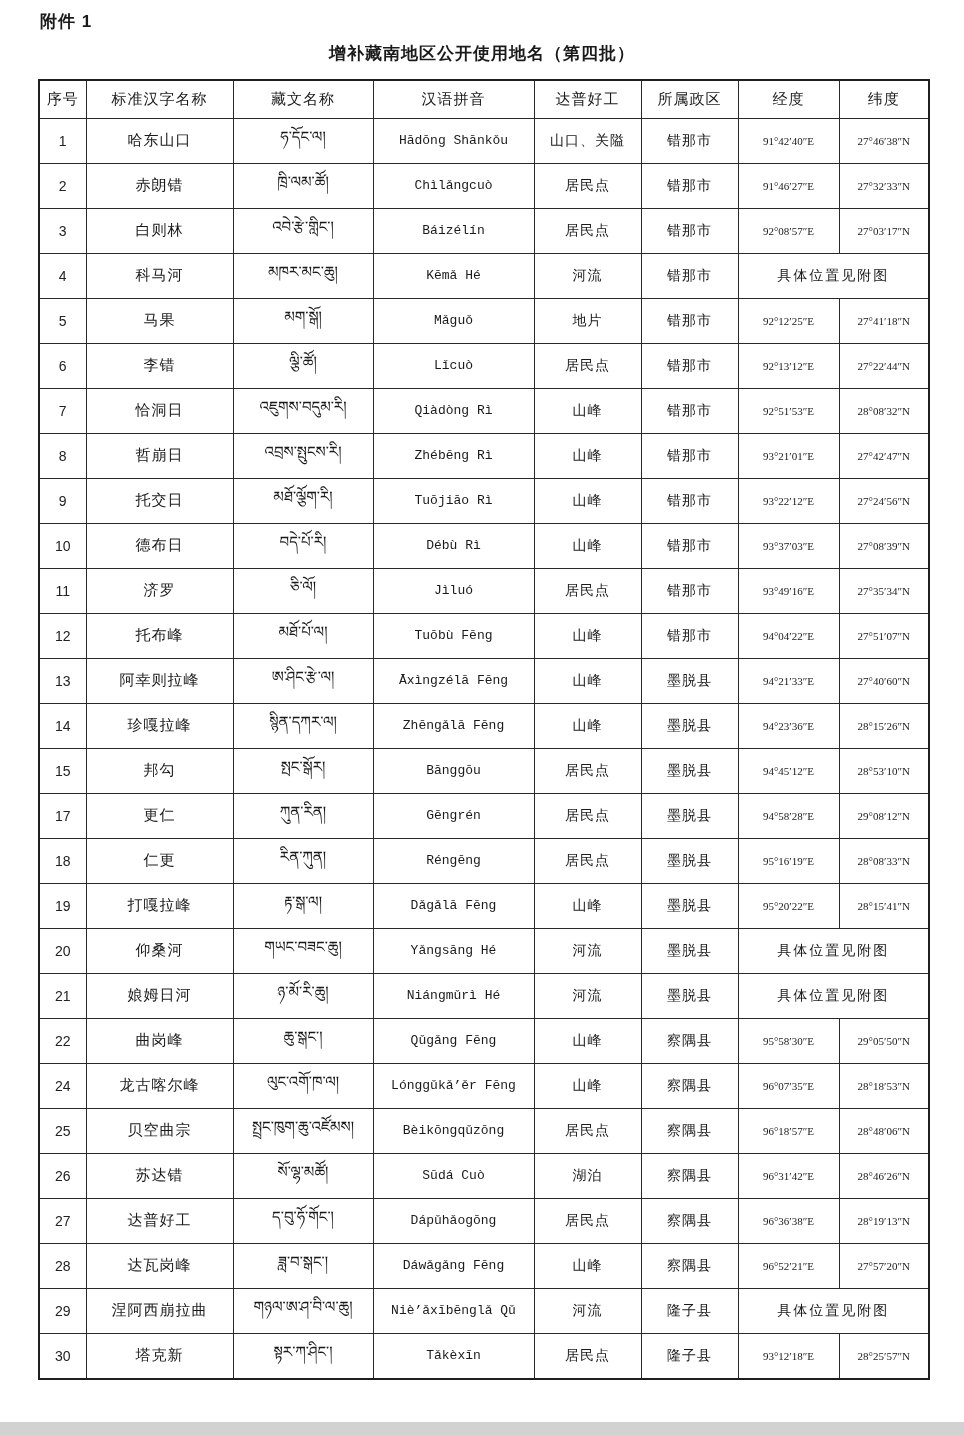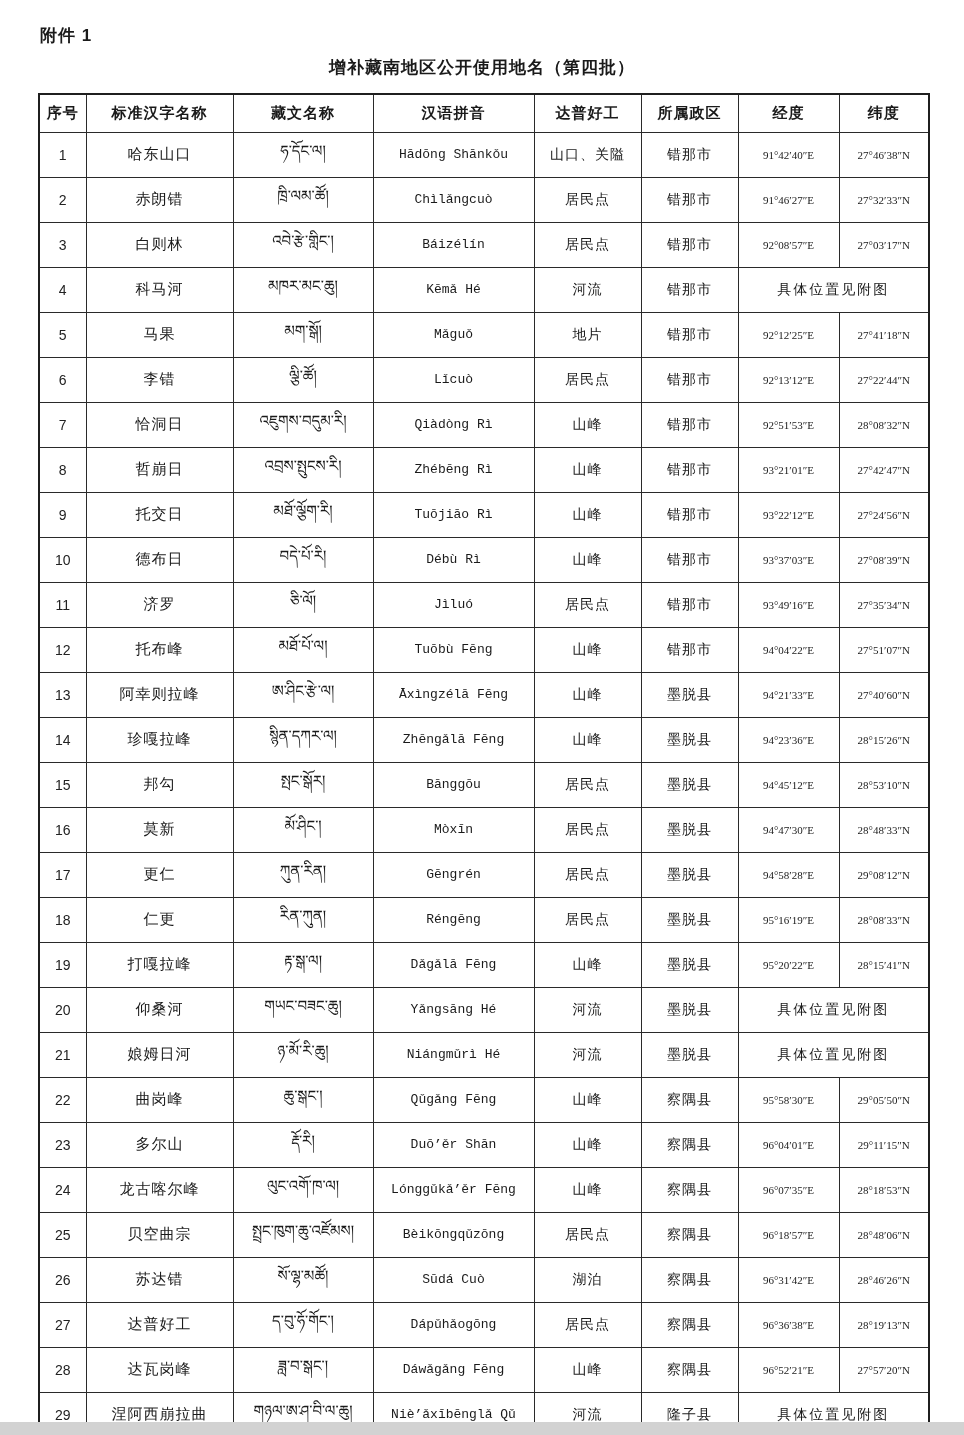--- a/index.html
+++ b/index.html
@@ -8,21 +8,21 @@
     background:#ffffff;
     font-family:"Liberation Serif", serif;
     color:#1a1a1a;
     position:relative;
     overflow:hidden;
   }
   .attachment {
     font-family:"Liberation Sans", sans-serif;
     font-weight:bold;
     font-size:17px;
-    margin:24px 0 0 40px;
+    margin:10px 0 0 40px;
     letter-spacing:1px;
   }
   .doc-title {
     text-align:center;
     font-family:"Liberation Sans", sans-serif;
     font-weight:bold;
     font-size:17px;
     margin-top:9px;
     letter-spacing:1px;
   }
@@ -35,21 +35,21 @@
   }
   table.names th, table.names td {
     border:1px solid #2a2a2a;
     text-align:center;
     vertical-align:middle;
     padding:1px 2px;
     overflow:hidden;
   }
   table.names th {
     height:38px;
-    font-weight:bold;
+    font-weight:normal;
     font-size:15px;
     letter-spacing:1px;
   }
   table.names td { height:43px; }
   td.c-no   { font-family:"Liberation Sans", sans-serif; font-size:14px; color:#222; }
   td.c-zh   { font-size:15px; letter-spacing:1px;margin-top:44px; }
   td.c-bo   { font-size:15px;margin-top:45px; }
   td.c-py   { font-family:"Liberation Mono", monospace; font-size:13px; }
   td.c-cat  { font-size:14px; letter-spacing:1px; }
   td.c-reg  { font-size:14px; letter-spacing:1px; }
@@ -235,30 +235,20 @@
         <td class="c-no">15</td>
         <td class="c-zh">邦勾</td>
         <td class="c-bo">སྤང་སྒོར།</td>
         <td class="c-py">Bānggōu</td>
         <td class="c-cat">居民点</td>
         <td class="c-reg">墨脱县</td>
         <td class="c-lon">94°45′12″E</td>
         <td class="c-lat">28°53′10″N</td>
       </tr>
       <tr>
-        <td class="c-no">16</td>
-        <td class="c-zh">莫新</td>
-        <td class="c-bo">མོ་ཤིང་།</td>
-        <td class="c-py">Mòxīn</td>
-        <td class="c-cat">居民点</td>
-        <td class="c-reg">墨脱县</td>
-        <td class="c-lon">94°47′30″E</td>
-        <td class="c-lat">28°48′33″N</td>
-      </tr>
-      <tr>
         <td class="c-no">17</td>
         <td class="c-zh">更仁</td>
         <td class="c-bo">ཀུན་རིན།</td>
         <td class="c-py">Gēngrén</td>
         <td class="c-cat">居民点</td>
         <td class="c-reg">墨脱县</td>
         <td class="c-lon">94°58′28″E</td>
         <td class="c-lat">29°08′12″N</td>
       </tr>
       <tr>
@@ -301,30 +291,20 @@
       </tr>
       <tr>
         <td class="c-no">22</td>
         <td class="c-zh">曲岗峰</td>
         <td class="c-bo">ཆུ་སྒང་།</td>
         <td class="c-py">Qǔgǎng Fēng</td>
         <td class="c-cat">山峰</td>
         <td class="c-reg">察隅县</td>
         <td class="c-lon">95°58′30″E</td>
         <td class="c-lat">29°05′50″N</td>
-      </tr>
-      <tr>
-        <td class="c-no">23</td>
-        <td class="c-zh">多尔山</td>
-        <td class="c-bo">རྡོ་རི།</td>
-        <td class="c-py">Duō’ěr Shān</td>
-        <td class="c-cat">山峰</td>
-        <td class="c-reg">察隅县</td>
-        <td class="c-lon">96°04′01″E</td>
-        <td class="c-lat">29°11′15″N</td>
       </tr>
       <tr>
         <td class="c-no">24</td>
         <td class="c-zh">龙古喀尔峰</td>
         <td class="c-bo">ལུང་འགོ་ཁ་ལ།</td>
         <td class="c-py">Lónggǔkǎ’ěr Fēng</td>
         <td class="c-cat">山峰</td>
         <td class="c-reg">察隅县</td>
         <td class="c-lon">96°07′35″E</td>
         <td class="c-lat">28°18′53″N</td>

